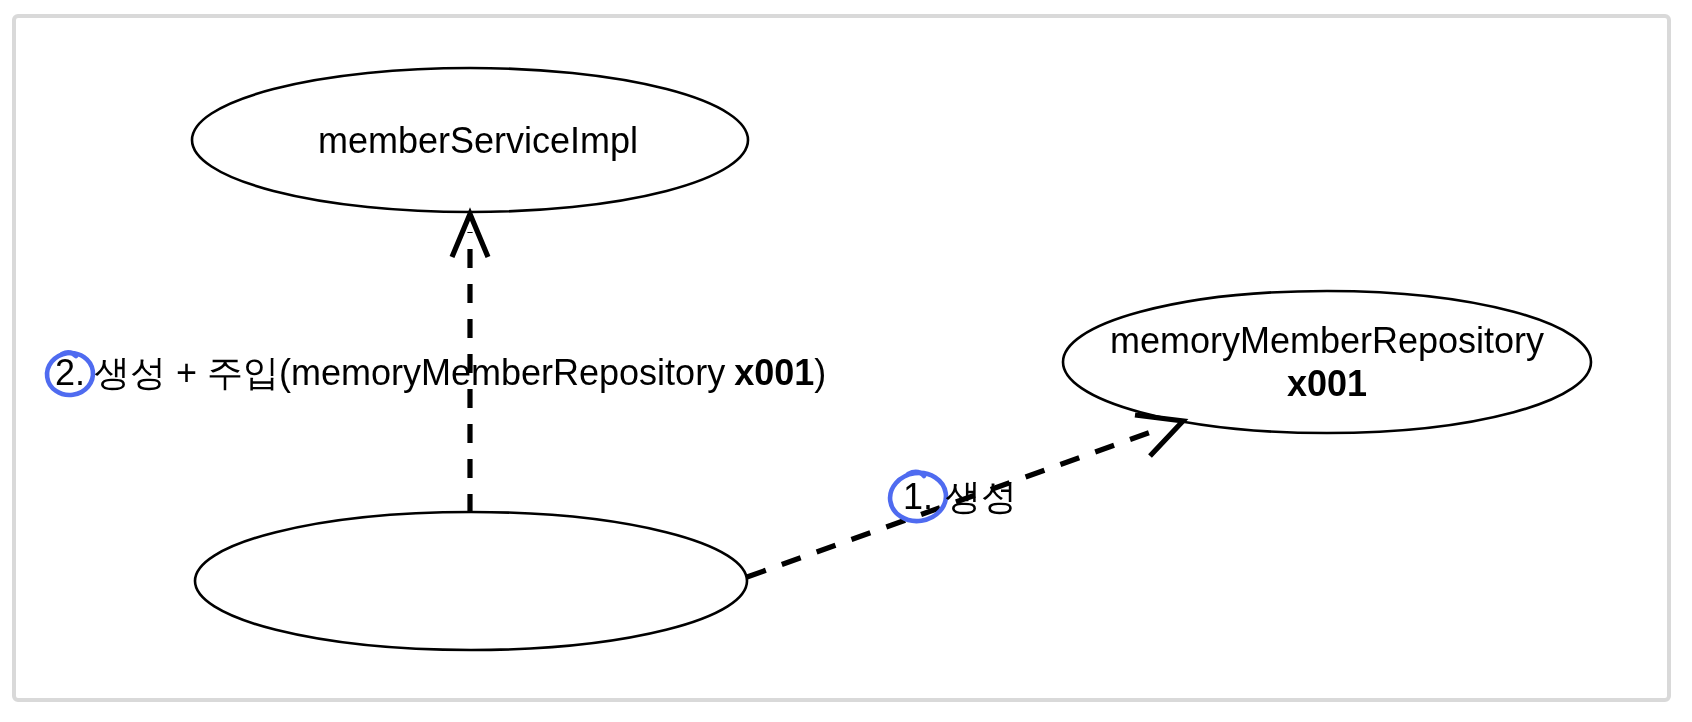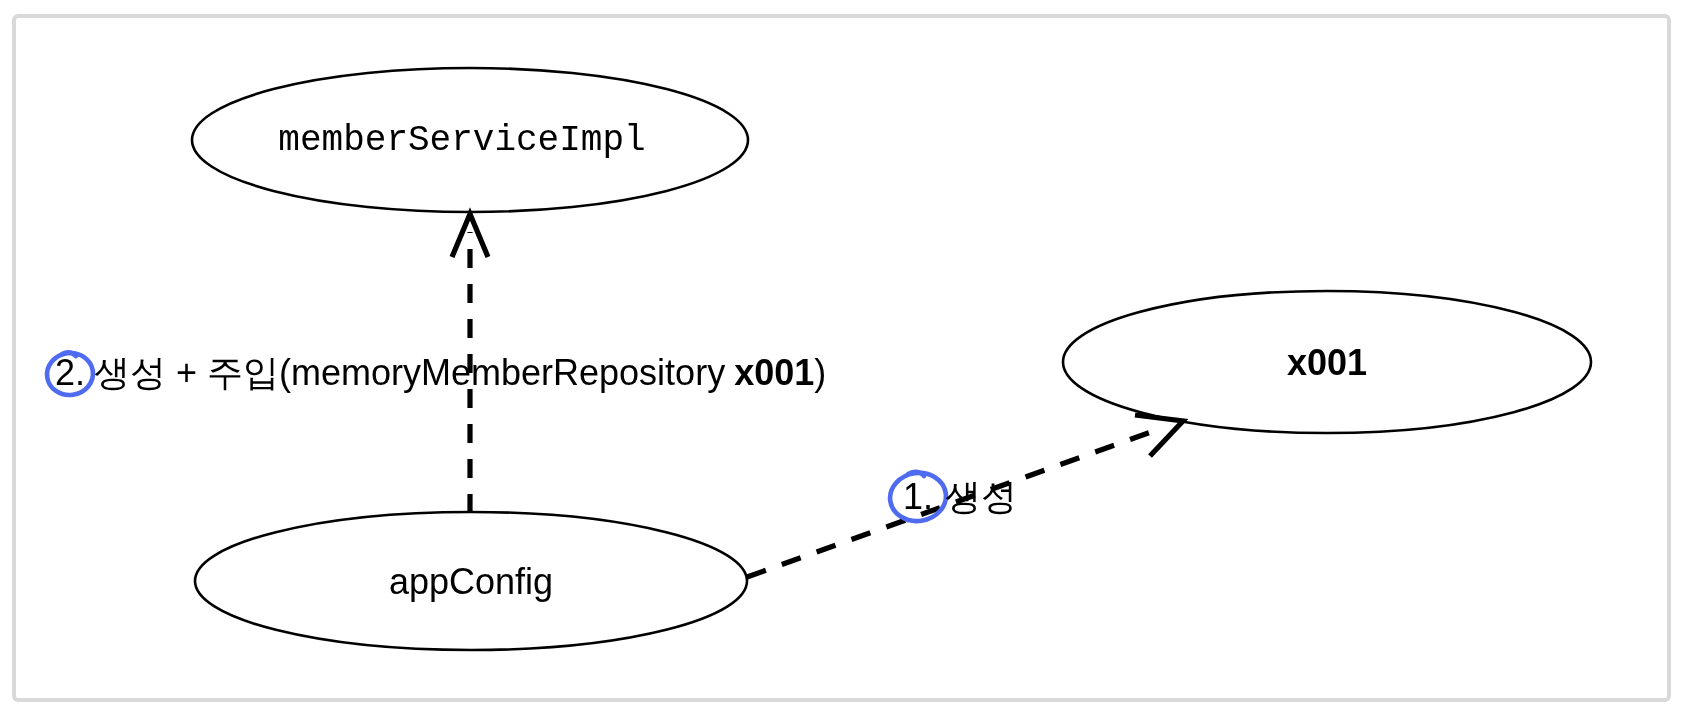--- a/index.html
+++ b/index.html
@@ -53,31 +53,29 @@
 
     <line x1="747" y1="577" x2="1162" y2="428" stroke="#000000" stroke-width="5.2" stroke-dasharray="20 17"></line>
     <polyline points="1135,415 1183,421 1150,456" fill="none" stroke="#000000" stroke-width="5.2"></polyline>
 
     <ellipse cx="70" cy="374" rx="23" ry="21" fill="none" stroke="#4f6bf0" stroke-width="4.6" transform="rotate(-8 70 374)"></ellipse>
     <path d="M 62 354 q 8 -4 14 2" fill="none" stroke="#4f6bf0" stroke-width="4.6" stroke-linecap="round"></path>
     <ellipse cx="918" cy="497" rx="28" ry="24" fill="none" stroke="#4f6bf0" stroke-width="4.6" transform="rotate(-8 918 497)"></ellipse>
     <path d="M 908 474 q 10 -5 16 2" fill="none" stroke="#4f6bf0" stroke-width="4.6" stroke-linecap="round"></path>
   </svg>
 
-  <div class="node-label" style="left:184px; top:68px; width:556px; height:144px;font-family:Liberation Mono, monospace;">
+  <div class="node-label" style="left:200px; top:68px; width:556px; height:144px;">
     <span>memberServiceImpl</span>
   </div>
 
   <div class="node-label" style="left:1063px; top:291px; width:528px; height:142px;">
+    <span>memoryMemberRepository</span>
     <span class="bold">x001</span>
   </div>
 
-  <div class="node-label" style="left:195px; top:512px; width:552px; height:138px;">
-    <span>appConfig</span>
-  </div>
 
   <div class="anno" style="left:48px; top:352px;">
     <span class="step-num" style="width:44px;">2.</span>
     <span class="anno-text">생성 + 주입(memoryMemberRepository</span>
     <span class="bold">x001</span>
     <span>)</span>
   </div>
 
   <div class="anno" style="left:893px; top:476px;">
     <span class="step-num" style="width:50px;">1.</span>

